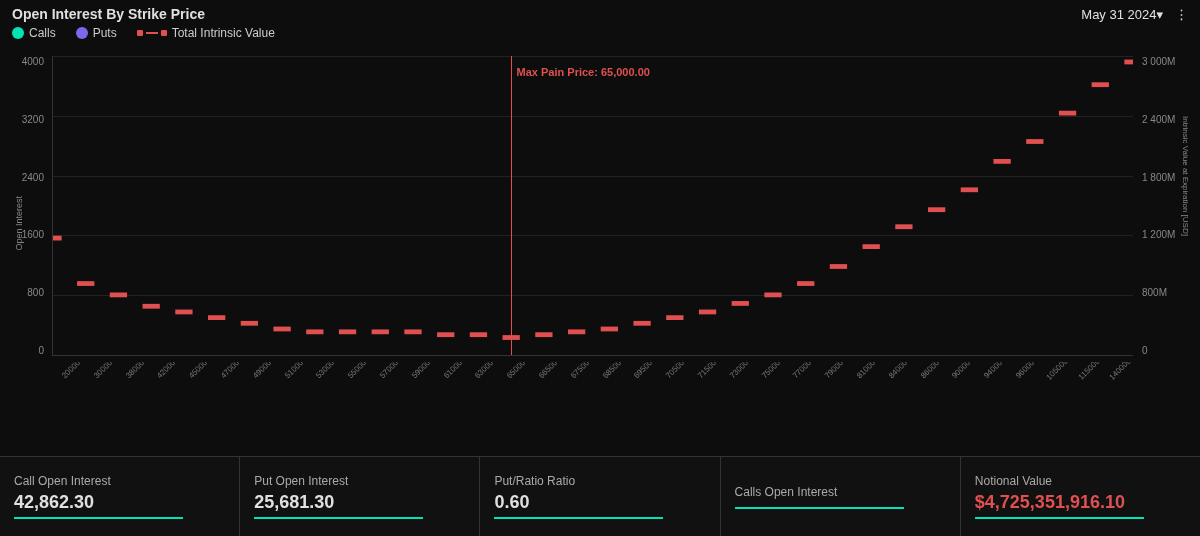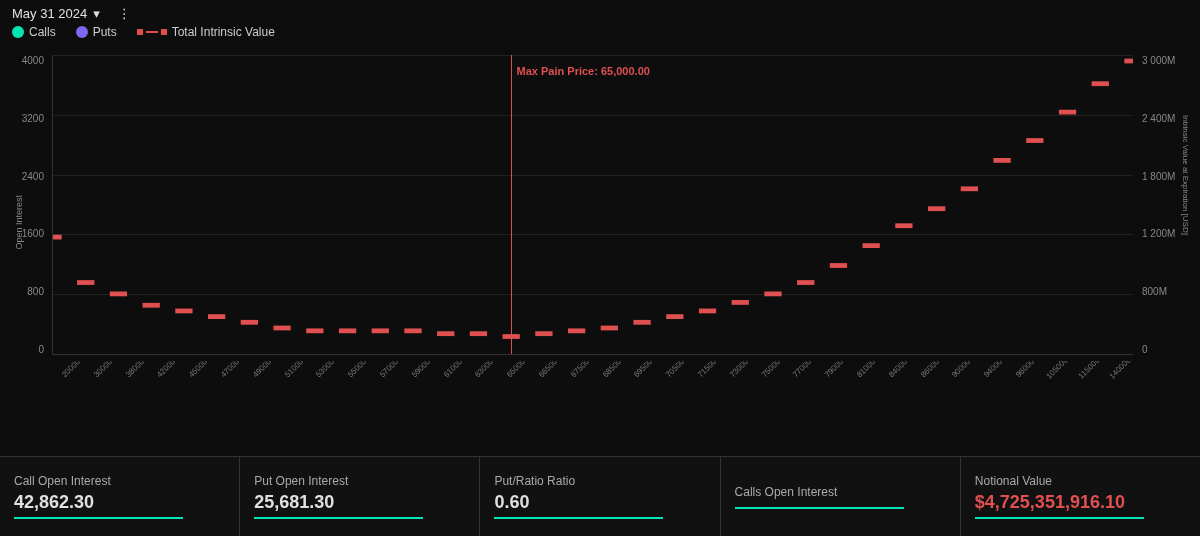--- a/index.html
+++ b/index.html
@@ -29,21 +29,21 @@
       padding: 6px 12px 0 12px;
     }
     .title {
       color: #e0e0e0;
       font-size: 14px;
       font-weight: bold;
     }
     .date-control {
       display: flex;
       align-items: center;
-      gap: 6px;
+      gap: 0;
       color: #e0e0e0;
       font-size: 13px;
     }
     .legend-row {
       display: flex;
       align-items: flex-end;
       gap: 20px;
       padding: 4px 12px;
       font-size: 12px;
     }
@@ -226,20 +226,21 @@
     .stat-underline-red {
       background: #e05050;
     }
   </style>
 </head>
 <body>
 
 <div class="container">
 
   <div class="header-row">
+    <span class="title">Open Interest By Strike Price</span>
     <div class="date-control">
       <span>May 31 2024</span>
       <span>▾</span>
       <span style="margin-left:12px;">⋮</span>
     </div>
   </div>
 
   <div class="legend-row">
     <div class="legend-item">
       <div class="legend-dot-calls"></div>

